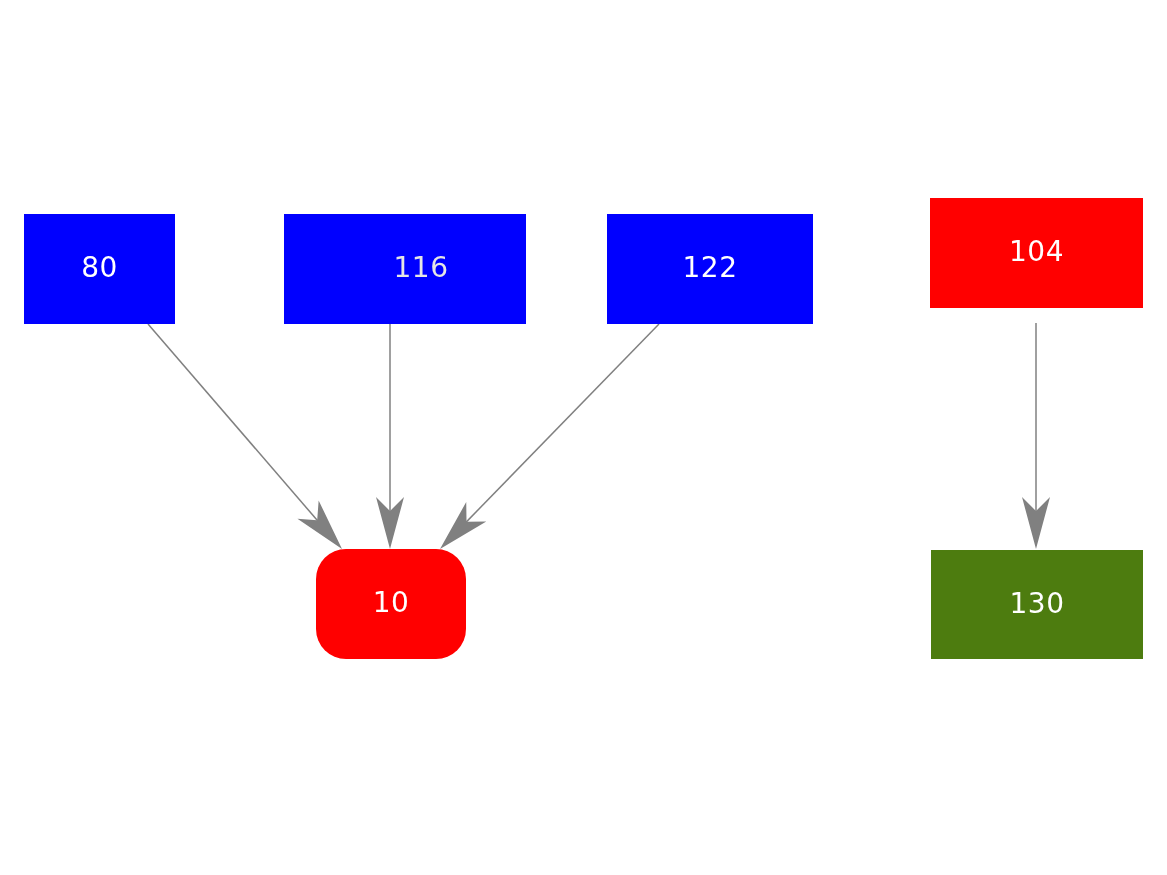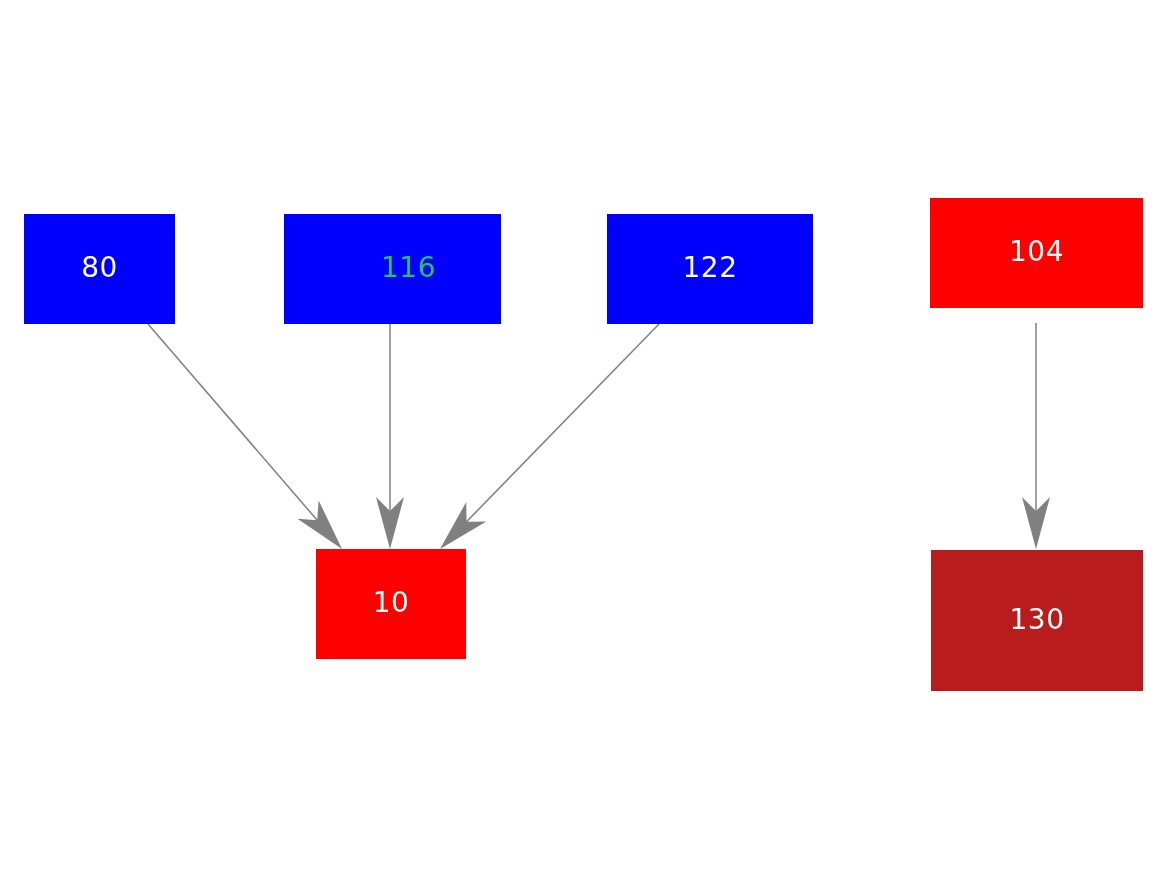--- a/index.html
+++ b/index.html
@@ -62,33 +62,33 @@
       <g>
         <line x1="1036" y1="323" x2="1036" y2="515" stroke="#808080" stroke-width="1.5"></line>
         <polygon points="1036,549 1022,497 1036,511 1050,497" fill="#808080"></polygon>
       </g>
     </svg>
 
   <div class="graph-node" style="left: 24px; top: 214px; width: 151px; height: 110px; background-color: rgb(0, 0, 255); color: rgb(255, 255, 255);">
     <span class="node-label">80</span>
   </div>
 
-  <div class="graph-node" style="left: 284px; top: 214px; width: 217px; height: 110px; background-color: rgb(0, 0, 255); color: #22c55e; padding-left: 32px;">
+  <div class="graph-node" style="left: 284px; top: 214px; width: 242px; height: 110px; background-color: rgb(0, 0, 255); color: #e5e5e5; padding-left: 32px;">
     <span class="node-label">116</span>
   </div>
 
   <div class="graph-node" style="left: 607px; top: 214px; width: 206px; height: 110px; background-color: rgb(0, 0, 255); color: rgb(255, 255, 255);">
     <span class="node-label">122</span>
   </div>
 
   <div class="graph-node" style="left: 930px; top: 198px; width: 213px; height: 110px; background-color: rgb(255, 0, 0); color: #ffffff;">
     <span class="node-label">104</span>
   </div>
 
-  <div class="graph-node" style="left: 316px; top: 549px; width: 150px; height: 110px; background-color: rgb(255, 0, 0); color: rgb(255, 255, 255);">
+  <div class="graph-node" style="left: 316px; top: 549px; width: 150px; height: 110px; background-color: rgb(255, 0, 0); color: rgb(255, 255, 255); border-radius: 30px;">
     <span class="node-label">10</span>
   </div>
 
-  <div class="graph-node" style="left: 931px; top: 550px; width: 212px; height: 141px; background-color: #b91c1c; color: rgb(255, 255, 255);">
+  <div class="graph-node" style="left: 931px; top: 550px; width: 212px; height: 109px; background-color: #4d7c0f; color: rgb(255, 255, 255);">
     <span class="node-label">130</span>
   </div>
 
 </div>
 
 </body></html>

